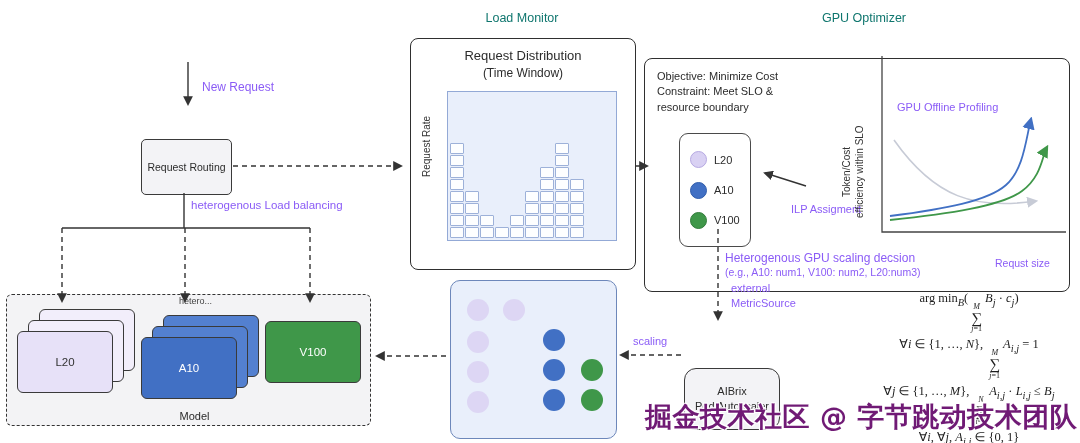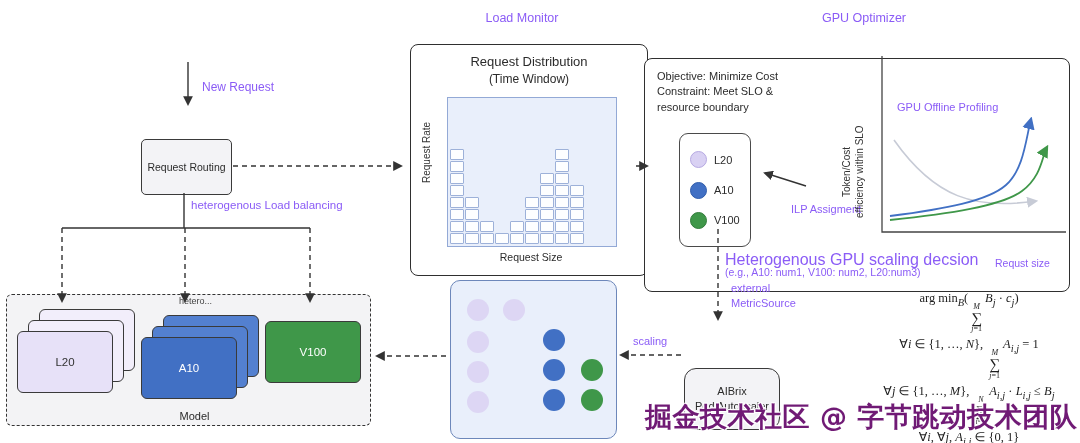--- a/index.html
+++ b/index.html
@@ -1,28 +1,28 @@
 <!DOCTYPE html>
 <html><head>
 <meta charset="utf-8">
 <style>
   html,body{margin:0;padding:0;background:#fff;}
   .canvas{position:relative;width:1080px;height:443px;background:#fff;overflow:hidden;
           font-family:"Liberation Sans",sans-serif;color:#2b2b2b;}
   .lbl{position:absolute;color:#8b5cf6;white-space:nowrap;}
   .pre{white-space:pre-line;}
-  .hdr{position:absolute;text-align:center;font-size:12.5px;font-weight:500;color:#8b5cf6;}
+  .hdr{position:absolute;text-align:center;font-size:12.5px;font-weight:500;color:#0f766e;}
 
   .box{position:absolute;background:#f3f3f6;border:1.5px solid #3a3a3a;border-radius:5px;
        display:flex;align-items:center;justify-content:center;text-align:center;}
   .routing{left:141px;top:139px;width:89px;height:54px;font-size:10.5px;}
   .autoscaler{left:684px;top:324px;width:94px;height:60px;font-size:11px;line-height:1.35;border-radius:12px;margin-top:44px;}
 
   .panel{position:absolute;background:#fff;border:1.5px solid #2f2f2f;border-radius:8px;}
-  .monitor{left:410px;top:44px;width:224px;height:230px;padding-left:12px;}
+  .monitor{left:410px;top:38px;width:224px;height:230px;}
   .optimizer{left:644px;top:38px;width:424px;height:232px;margin-top:20px;}
 
   .mtitle{position:absolute;top:8px;left:0;right:0;text-align:center;font-size:13px;line-height:1.4;}
   .mtitle .sub{font-size:12px;}
   .vlabel{position:absolute;writing-mode:vertical-rl;transform:rotate(180deg);
           font-size:10px;color:#333;text-align:center;line-height:1.25;}
   .chart{position:absolute;left:36px;top:52px;width:168px;height:148px;
          background:#e9effb;border:1px solid #93a9d6;}
   .bricks{position:absolute;left:2px;right:2px;top:2px;bottom:2px;
           display:flex;align-items:flex-end;gap:1px;}
@@ -156,21 +156,20 @@
           </div>
           <div class="hcol">
             <div class="brick"></div>
             <div class="brick"></div>
             <div class="brick"></div>
             <div class="brick"></div>
             <div class="brick"></div>
           </div>
         </div>
     </div>
-    <div class="xlabel">Request Size</div>
   </div>
 
   <div class="panel optimizer">
     <div class="obj pre">Objective: Minimize Cost
 Constraint: Meet SLO &amp;
 resource boundary</div>
     <div class="gpulist">
         <div class="gpu-row">
           <span class="dot" style="background: rgb(217, 209, 243); border: 1px solid rgb(182, 169, 226);"></span>
           <span class="gpu-label">L20</span>
@@ -182,21 +181,21 @@
         <div class="gpu-row">
           <span class="dot" style="background: rgb(63, 151, 73); border: 1px solid rgb(50, 124, 59);"></span>
           <span class="gpu-label">V100</span>
         </div>
       </div>
     <div class="lbl" style="left:146px;top:144px;font-size:11px">ILP Assigment</div>
     <div class="lbl" style="left:252px;top:42px;font-size:11px">GPU Offline Profiling</div>
     <div class="vlabel pre" style="left:196px;top:30px;height:165px">Token/Cost
 efficiency within SLO</div>
     <div class="lbl" style="left:350px;top:198px;font-size:10.5px">Requst size</div>
-    <div class="lbl" style="left:80px;top:192px;font-size:16px">Heterogenous GPU scaling decsion</div>
+    <div class="lbl" style="left:80px;top:192px;font-size:12px">Heterogenous GPU scaling decsion</div>
     <div class="lbl" style="left:80px;top:207px;font-size:10.5px">(e.g., A10: num1, V100: num2, L20:num3)</div>
   </div>
 
   <div class="lbl pre" style="left:731px;top:281px;font-size:11px;line-height:1.35;white-space:pre-line">external
 MetricSource</div>
 
   <div class="box autoscaler">
     <span class="pre">AIBrix
 Pod Autoscaler</span>
   </div>

